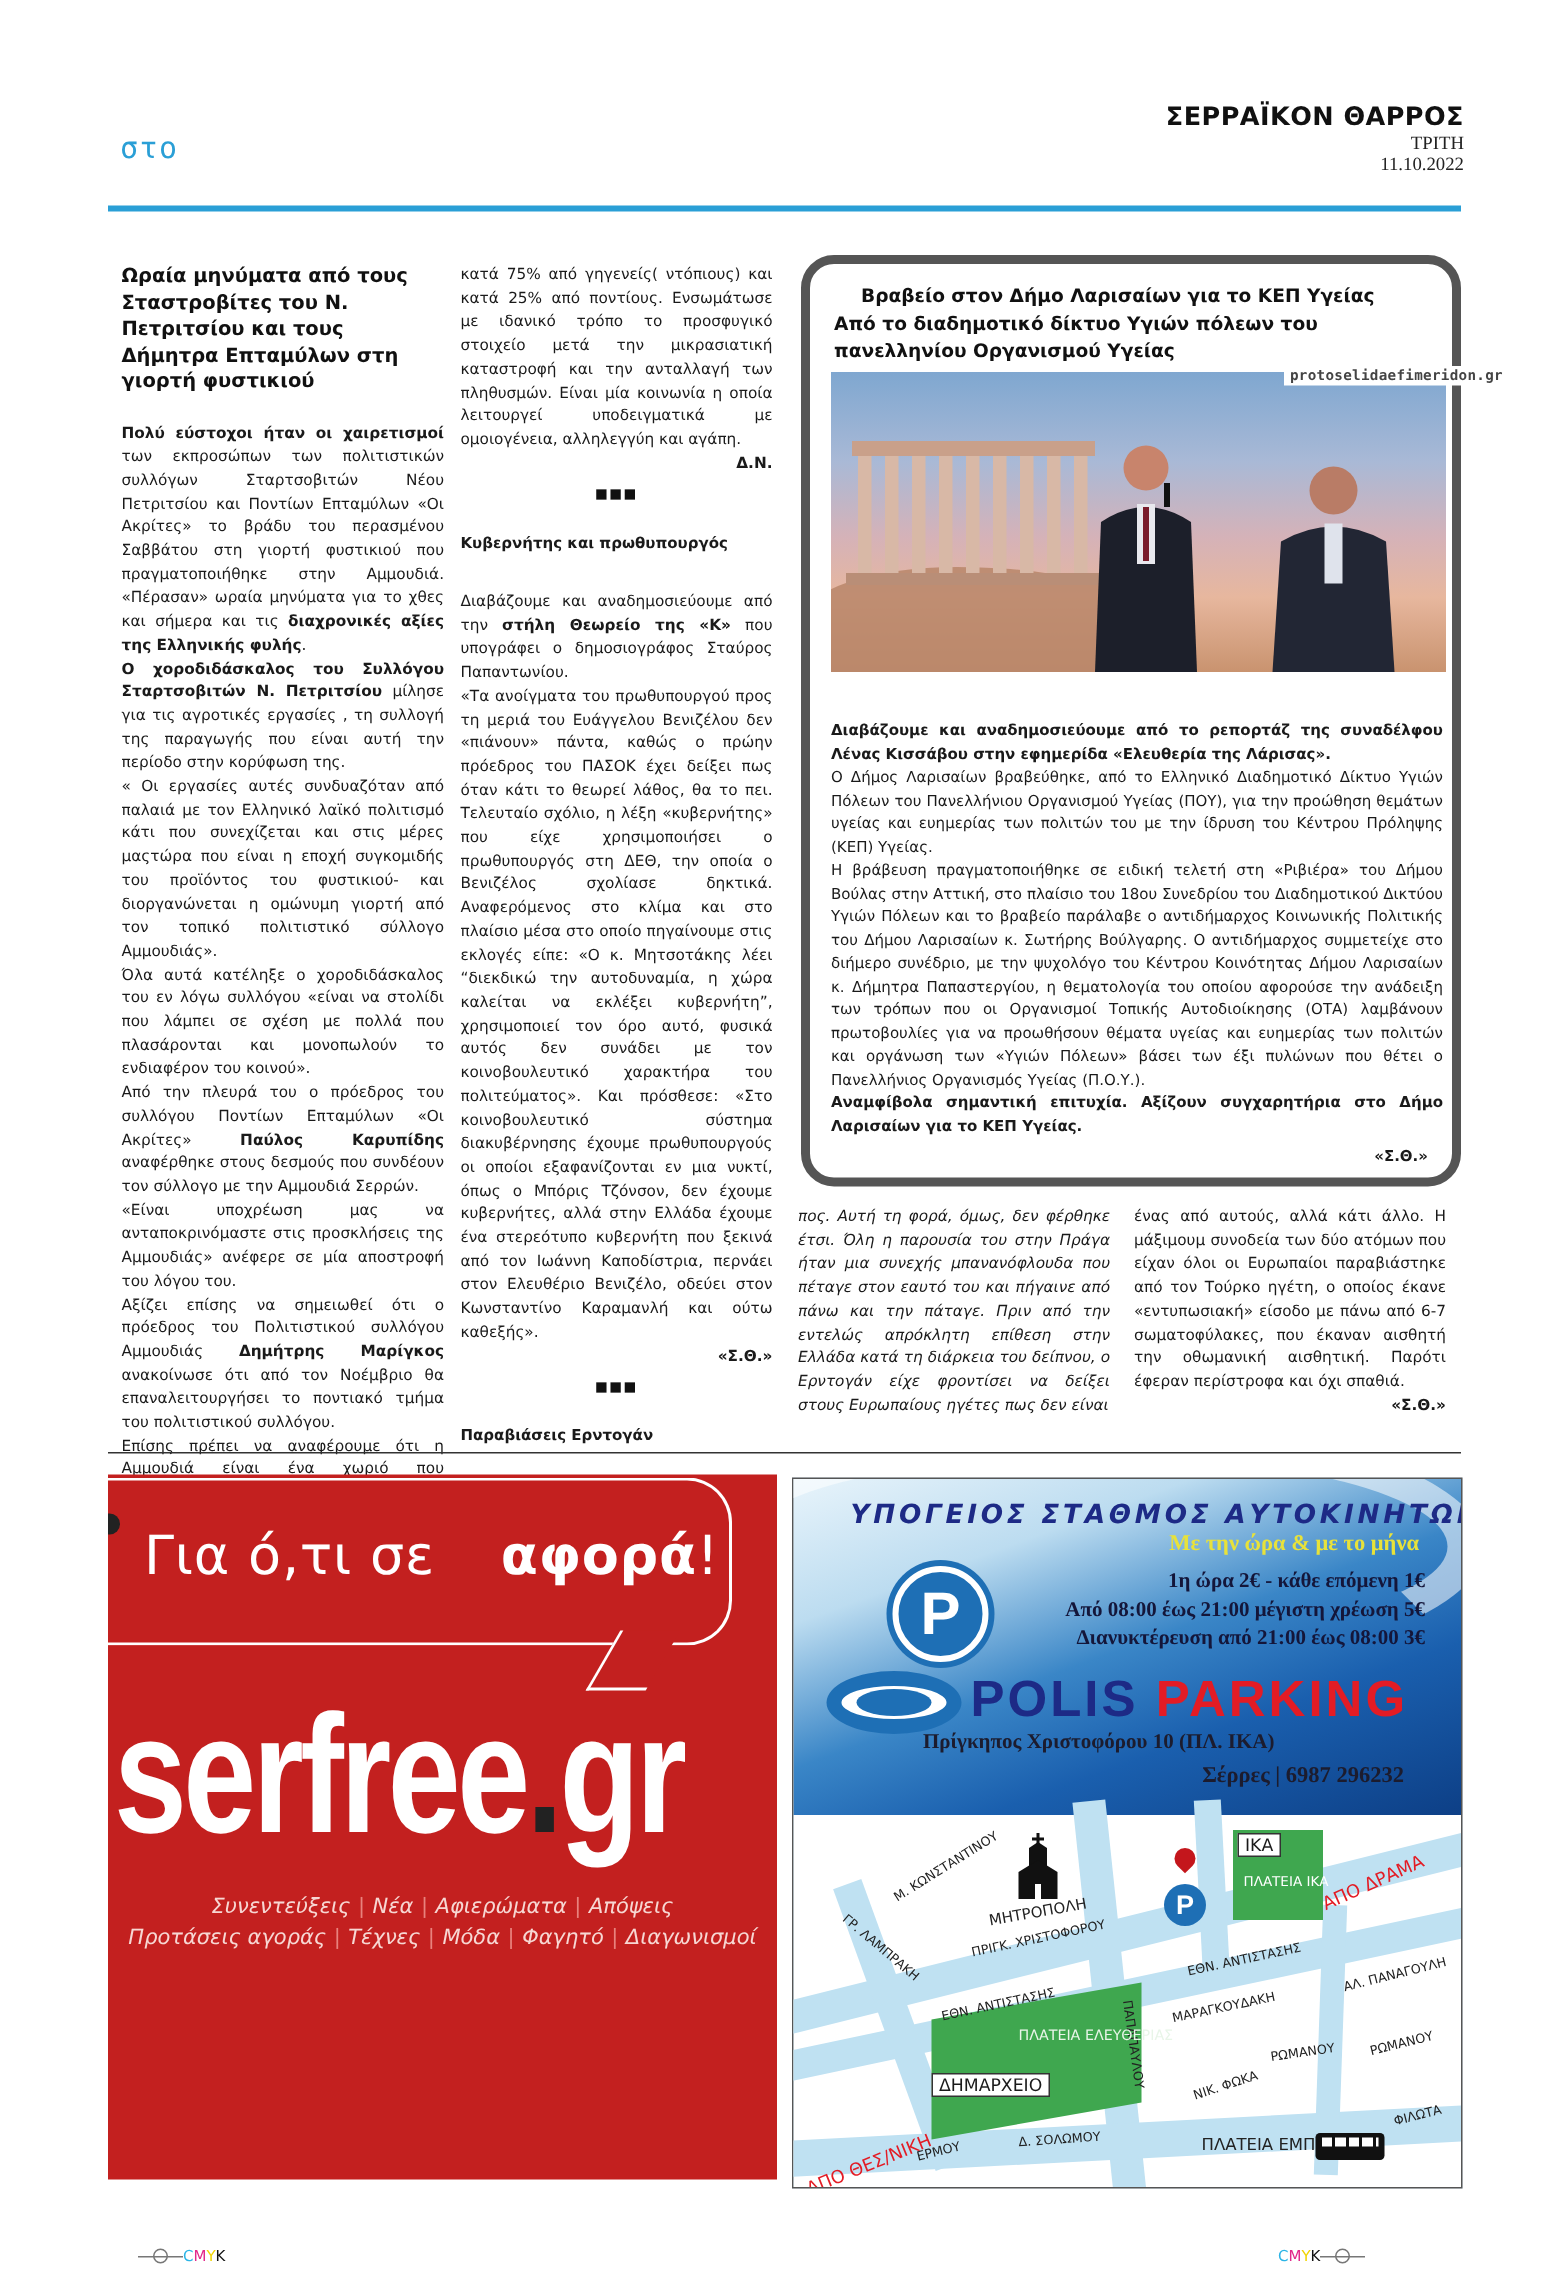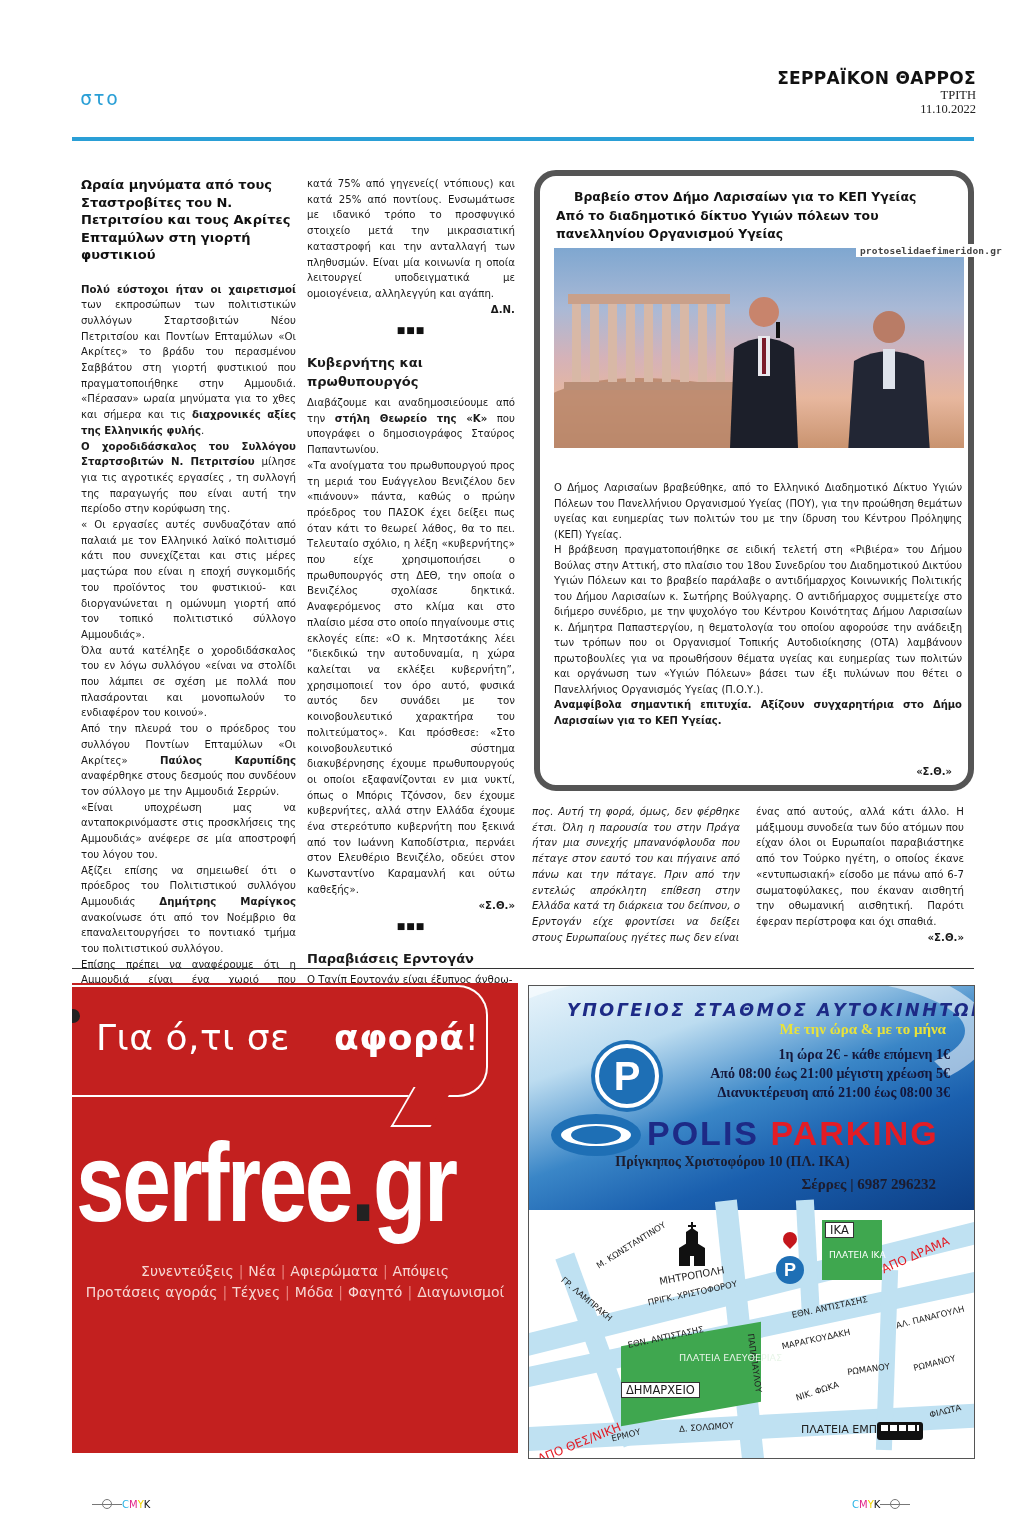--- a/index.html
+++ b/index.html
@@ -20,21 +20,21 @@
   .col p { margin: 0; }
   .col b { font-weight: bold; }
   .col1 { left: 81px; top: 176px; width: 215px; }
   .col2 { left: 307px; top: 176px; width: 208px; }
   .col3 { left: 532px; top: 804px; width: 208px; font-style: italic; }
   .col4 { left: 756px; top: 804px; width: 208px; }
   .headline { font-weight: bold; font-size: 13px; line-height: 17.5px; text-align: left; color: #111; }
   .col1 .headline { margin-bottom: 18px; }
   .sig { text-align: right; font-weight: bold; }
   .squares { text-align: center; letter-spacing: 1px; font-size: 9px; margin: 6px 0 14px; color: #111; }
-  .sub-head { font-weight: bold; font-size: 13px; line-height: 19px; margin: 14px 0 4px; text-align: left; }
+  .sub-head { font-weight: bold; font-size: 10px; line-height: 19px; margin: 14px 0 22px; text-align: left; }
 
   
   .box { position: absolute; left: 534px; top: 170px; width: 440px; height: 621px; border: 6px solid #555; border-radius: 22px; background: #fff; }
   .box-title { position: absolute; left: 16px; top: 12px; width: 410px; font-weight: bold; font-size: 12.4px; line-height: 18.5px; color: #111; }
   .box-title .t1 { padding-left: 18px; display: block; }
   .photo { position: absolute; left: 14px; top: 72px; width: 410px; height: 200px; overflow: hidden;
            background: linear-gradient(180deg, #7fa7d0 0%, #a9b9d6 30%, #d5b2b8 55%, #e7b79e 75%, #c9936f 100%); }
   .photo .temple { position: absolute; left: 10px; top: 38px; width: 170px; height: 110px; }
   .photo .hill { position: absolute; left: -20px; top: 130px; width: 260px; height: 90px; background: #b9866a; border-radius: 40% 60% 0 0; opacity: 0.85; }
   .photo .man1 { position: absolute; left: 170px; top: 40px; width: 80px; height: 160px; }
@@ -47,21 +47,21 @@
 
   
   .ad-serfree { position: absolute; left: 72px; top: 983px; width: 446px; height: 470px; background: #c3201f; overflow: hidden; }
   .bubble { position: absolute; left: 0px; top: 2px; width: 416px; height: 112px; border: 2px solid #fff; border-left: none; border-radius: 0 30px 30px 0; }
   .bubble-tail { position: absolute; left: 330px; top: 104px; width: 40px; height: 40px; border-left: 2px solid #fff; border-bottom: 2px solid #fff; transform: skewX(-30deg); background: #c3201f; }
   .quote-dot { position: absolute; left: -6px; top: 26px; width: 14px; height: 14px; border-radius: 50%; background: #222; }
   .tagline { position: absolute; left: 24px; top: 34px; color: #fff; font-size: 36px; font-family: "DejaVu Sans", sans-serif; font-weight: normal; letter-spacing: 0.5px; white-space: nowrap; }
   .tagline b { font-weight: bold; margin-left: 32px; }
   .brand { position: absolute; left: 4px; top: 144px; color: #fff; font-family: "Liberation Sans", sans-serif; font-weight: bold; font-size: 112px; line-height: 112px; letter-spacing: -3px; transform: scaleX(0.78); transform-origin: left; white-space: nowrap; }
   .brand .dot { color: #222; }
-  .cats { position: absolute; left: 0; width: 446px; text-align: center; color: #f7d7d3; font-size: 14px; white-space: nowrap; }
+  .cats { position: absolute; left: 0; width: 446px; text-align: center; color: #f7d7d3; font-size: 14px; white-space: nowrap; font-style: italic; }
   .cats1 { top: 280px; }
   .cats2 { top: 301px; }
   .cats .sep { color: #e8827d; margin: 0 5px; }
 
   
   .ad-parking { position: absolute; left: 528px; top: 985px; width: 447px; height: 474px; border: 1px solid #555; overflow: hidden; background: #d9ecf7; }
   .pk-top { position: absolute; left: 0; top: 0; width: 447px; height: 224px;
             background: linear-gradient(160deg, #e8f4fb 0%, #bcdcf0 25%, #3a86c7 50%, #1a5fae 70%, #0d3f86 100%); }
   .pk-swoosh { position: absolute; left: -60px; top: -40px; width: 520px; height: 170px; border-radius: 50%; border: 24px solid rgba(255,255,255,0.55); border-left-color: transparent; border-bottom-color: transparent; }
   .pk-title { position: absolute; left: 38px; top: 14px; font-family: "DejaVu Sans", sans-serif; font-weight: bold; font-style: italic; font-size: 17.5px; color: #1d2a86; letter-spacing: 2.5px; white-space: nowrap; }
@@ -104,21 +104,21 @@
   <span class="sto">στο</span>
 </div>
 <div class="masthead-right">
   <div class="paper-name">ΣΕΡΡΑΪΚΟΝ ΘΑΡΡΟΣ</div>
   <div class="paper-day">ΤΡΙΤΗ</div>
   <div class="paper-date">11.10.2022</div>
 </div>
 <div class="header-rule"></div>
 
 <div class="col col1">
-  <div class="headline">Ωραία μηνύματα από τους Σταστροβίτες του Ν. Πετριτσίου και τους Ακρίτες Επταμύλων στη γιορτή φυστικιού</div>
+  <div class="headline">Ωραία μηνύματα από τους Σταστροβίτες του Ν. Πετριτσίου και τους Δήμητρα Επταμύλων στη γιορτή φυστικιού</div>
   <p><b>Πολύ εύστοχοι ήταν οι χαιρετισμοί</b><span> των εκπροσώπων των πολιτιστικών συλλόγων Σταρτσοβιτών Νέου Πετριτσίου και Ποντίων Επταμύλων «Οι Ακρίτες» το βράδυ του περασμένου Σαββάτου στη γιορτή φυστικιού που πραγματοποιήθηκε στην Αμμουδιά. «Πέρασαν» ωραία μηνύματα για το χθες και σήμερα και τις </span><b>διαχρονικές αξίες της Ελληνικής φυλής</b><span>.</span></p>
   <p><b>Ο χοροδιδάσκαλος του Συλλόγου Σταρτσοβιτών Ν. Πετριτσίου</b><span> μίλησε για τις αγροτικές εργασίες , τη συλλογή της παραγωγής που είναι αυτή την περίοδο στην κορύφωση της.</span></p>
   <p>« Οι εργασίες αυτές συνδυαζόταν από παλαιά με τον Ελληνικό λαϊκό πολιτισμό κάτι που συνεχίζεται και στις μέρες μαςτώρα που είναι η εποχή συγκομιδής του προϊόντος του φυστικιού- και διοργανώνεται η ομώνυμη γιορτή από τον τοπικό πολιτιστικό σύλλογο Αμμουδιάς».</p>
   <p> Όλα αυτά κατέληξε ο χοροδιδάσκαλος του εν λόγω συλλόγου «είναι να στολίδι που λάμπει σε σχέση με πολλά που πλασάρονται και μονοπωλούν το ενδιαφέρον του κοινού».</p>
   <p><span>Από την πλευρά του ο πρόεδρος του συλλόγου Ποντίων Επταμύλων «Οι Ακρίτες» </span><b>Παύλος Καρυπίδης</b><span> αναφέρθηκε στους δεσμούς που συνδέουν τον σύλλογο με την Αμμουδιά Σερρών.</span></p>
   <p>«Είναι υποχρέωση μας να ανταποκρινόμαστε στις προσκλήσεις της Αμμουδιάς» ανέφερε σε μία αποστροφή του λόγου του.</p>
   <p><span>Αξίζει επίσης να σημειωθεί ότι ο πρόεδρος του Πολιτιστικού συλλόγου Αμμουδιάς </span><b>Δημήτρης Μαρίγκος</b><span> ανακοίνωσε ότι από τον Νοέμβριο θα επαναλειτουργήσει το ποντιακό τμήμα του πολιτιστικού συλλόγου.</span></p>
   <p>Επίσης πρέπει να αναφέρουμε ότι η Αμμουδιά είναι ένα χωριό που κατοικείται</p>
 </div>
 
@@ -165,20 +165,21 @@
       <rect x="52" y="34" width="4" height="16" fill="#111"></rect>
     </svg>
     <svg class="man2" viewBox="0 0 90 150">
       <circle cx="45" cy="24" r="16" fill="#b97c66"></circle>
       <path d="M10 58 Q45 38 80 58 L86 150 L4 150 Z" fill="#222634"></path>
       <rect x="39" y="46" width="12" height="40" fill="#dfe3ec"></rect>
     </svg>
   </div>
   <div class="watermark">protoselidaefimeridon.gr</div>
   <div class="box-body">
+    <p><b>Διαβάζουμε και αναδημοσιεύουμε από το ρεπορτάζ της συναδέλφου Λένας Κισσάβου στην εφημερίδα «Ελευθερία της Λάρισας».</b></p>
     <p>Ο Δήμος Λαρισαίων βραβεύθηκε, από το Ελληνικό Διαδημοτικό Δίκτυο Υγιών Πόλεων του Πανελλήνιου Οργανισμού Υγείας (ΠΟΥ), για την προώθηση θεμάτων υγείας και ευημερίας των πολιτών του με την ίδρυση του Κέντρου Πρόληψης (ΚΕΠ) Υγείας.</p>
     <p>Η βράβευση πραγματοποιήθηκε σε ειδική τελετή στη «Ριβιέρα» του Δήμου Βούλας στην Αττική, στο πλαίσιο του 18ου Συνεδρίου του Διαδημοτικού Δικτύου Υγιών Πόλεων και το βραβείο παράλαβε ο αντιδήμαρχος Κοινωνικής Πολιτικής του Δήμου Λαρισαίων κ. Σωτήρης Βούλγαρης. Ο αντιδήμαρχος συμμετείχε στο διήμερο συνέδριο, με την ψυχολόγο του Κέντρου Κοινότητας Δήμου Λαρισαίων κ. Δήμητρα Παπαστεργίου, η θεματολογία του οποίου αφορούσε την ανάδειξη των τρόπων που οι Οργανισμοί Τοπικής Αυτοδιοίκησης (ΟΤΑ) λαμβάνουν πρωτοβουλίες για να προωθήσουν θέματα υγείας και ευημερίας των πολιτών και οργάνωση των «Υγιών Πόλεων» βάσει των έξι πυλώνων που θέτει ο Πανελλήνιος Οργανισμός Υγείας (Π.Ο.Υ.).</p>
     <p><b>Αναμφίβολα σημαντική επιτυχία. Αξίζουν συγχαρητήρια στο Δήμο Λαρισαίων για το ΚΕΠ Υγείας.</b></p>
   </div>
   <div class="box-sig">«Σ.Θ.»</div>
 </div>
 
 <div class="col col3">
   <p>πος. Αυτή τη φορά, όμως, δεν φέρθηκε έτσι. Όλη η παρουσία του στην Πράγα ήταν μια συνεχής μπανανόφλουδα που πέταγε στον εαυτό του και πήγαινε από πάνω και την πάταγε. Πριν από την εντελώς απρόκλητη επίθεση στην Ελλάδα κατά τη διάρκεια του δείπνου, ο Ερντογάν είχε φροντίσει να δείξει στους Ευρωπαίους ηγέτες πως δεν είναι</p>
 </div>

